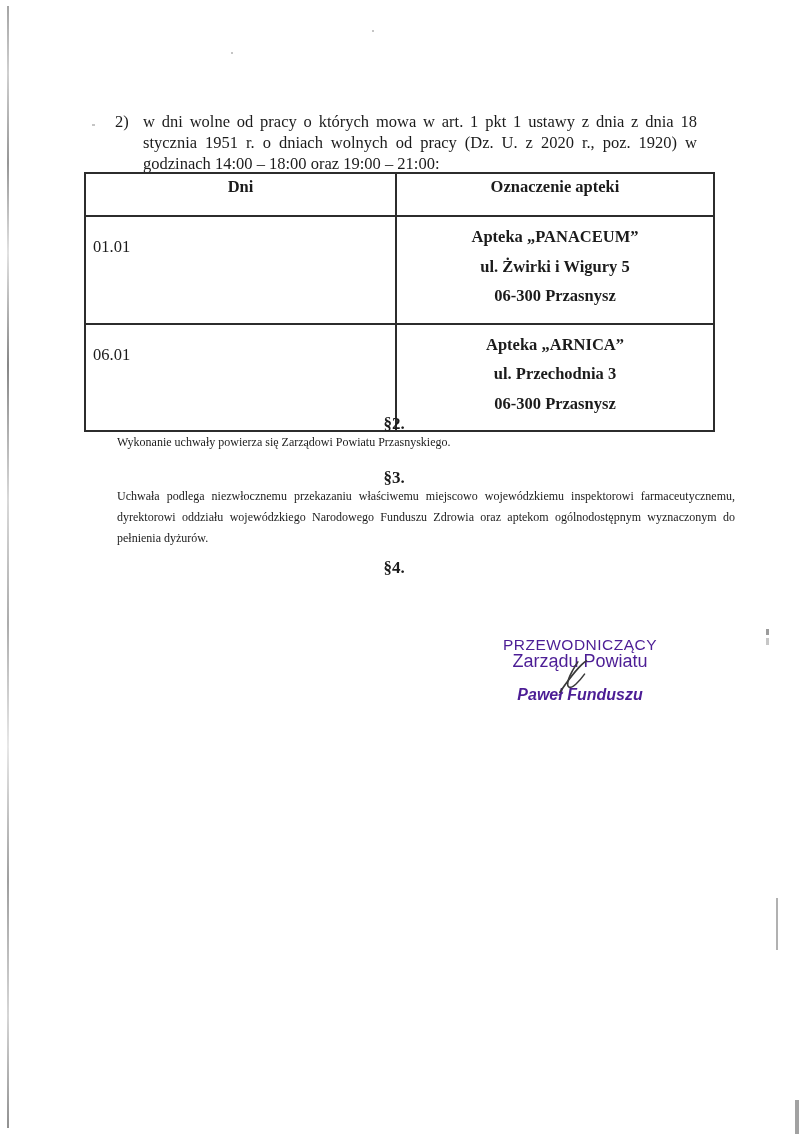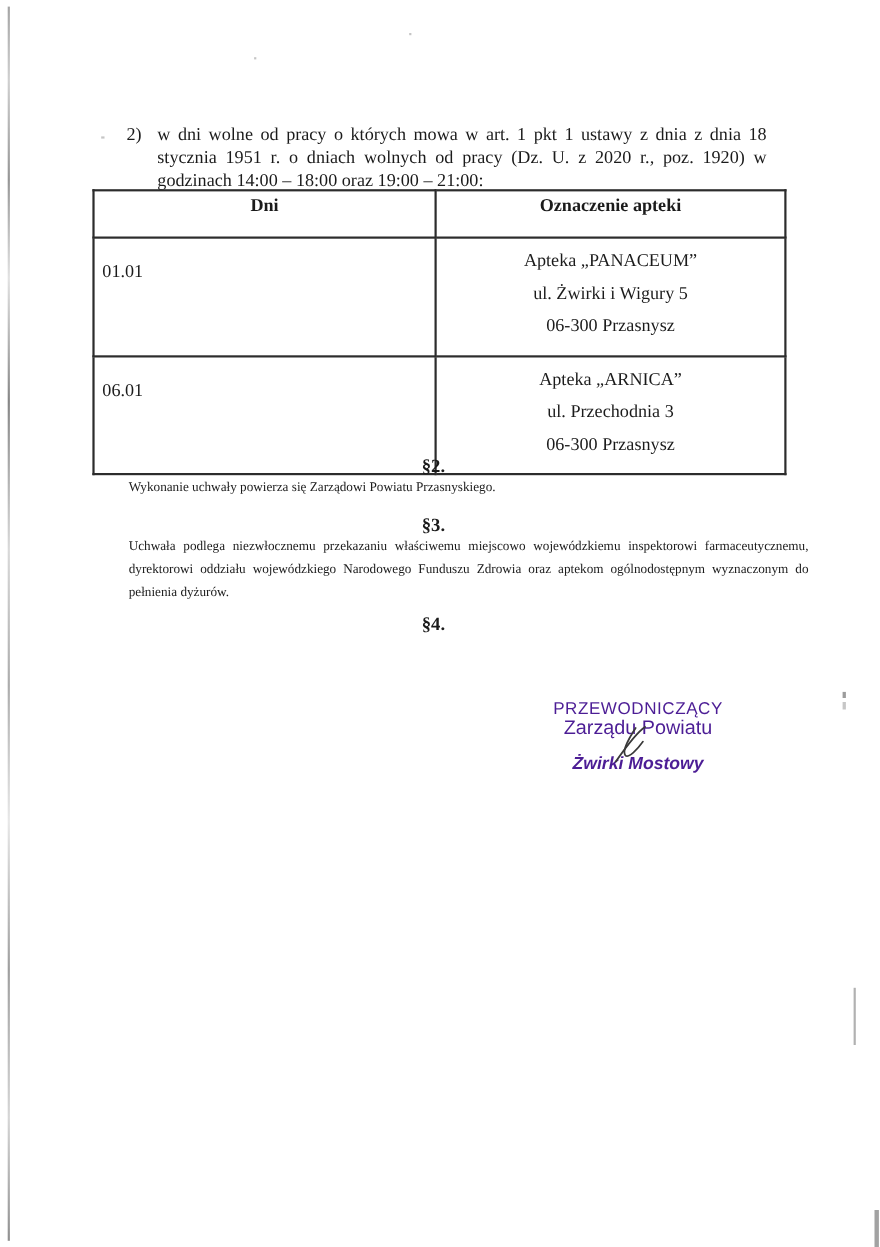--- a/index.html
+++ b/index.html
@@ -62,21 +62,21 @@
     padding: 12px; vertical-align: top;
   }
   .duty-table th {
     height: 26px; font-weight: bold; text-align: center;
     padding-top: 3px; font-size: 16.5px;
   }
   .duty-table td.dni-cell {
     height: 84px; text-align: left; padding: 20px 0 0 7px;
   }
   .duty-table td.apteka-cell { text-align: center; padding-top: 5px; }
-  .apteka-line { font-weight: normal; line-height: 29.5px; }
+  .apteka-line { font-weight: bold; line-height: 29.5px; }
 
   
   .sec-heading {
     position: absolute; left: 84px; width: 620px;
     text-align: center; font-weight: bold; font-size: 17px;
   }
   .sec-body {
     position: absolute; left: 88px; width: 618px;
     font-size: 12px; line-height: 21px; margin-left: 29px;
   }
@@ -157,16 +157,16 @@
 
   <div class="sec-heading" id="sec4-heading">§4.</div>
 
   <div class="signature">
     <div class="sig-title1">PRZEWODNICZĄCY</div>
     <div class="sig-title2">Zarządu Powiatu</div>
     <svg class="sig-paraph" viewBox="0 0 50 40">
       <path d="M8,36 C15,26 28,8 36,3" stroke="#3a3a3a" stroke-width="1.8" fill="none" stroke-linecap="round"></path>
       <path d="M27,4 C21,13 14,26 17,30 C20,34 29,24 34,17" stroke="#3a3a3a" stroke-width="1.6" fill="none" stroke-linecap="round"></path>
     </svg>
-    <div class="sig-name">Żwirki Mostowy</div>
+    <div class="sig-name">Paweł Funduszu</div>
   </div>
 
 </div>
 
 </body></html>

